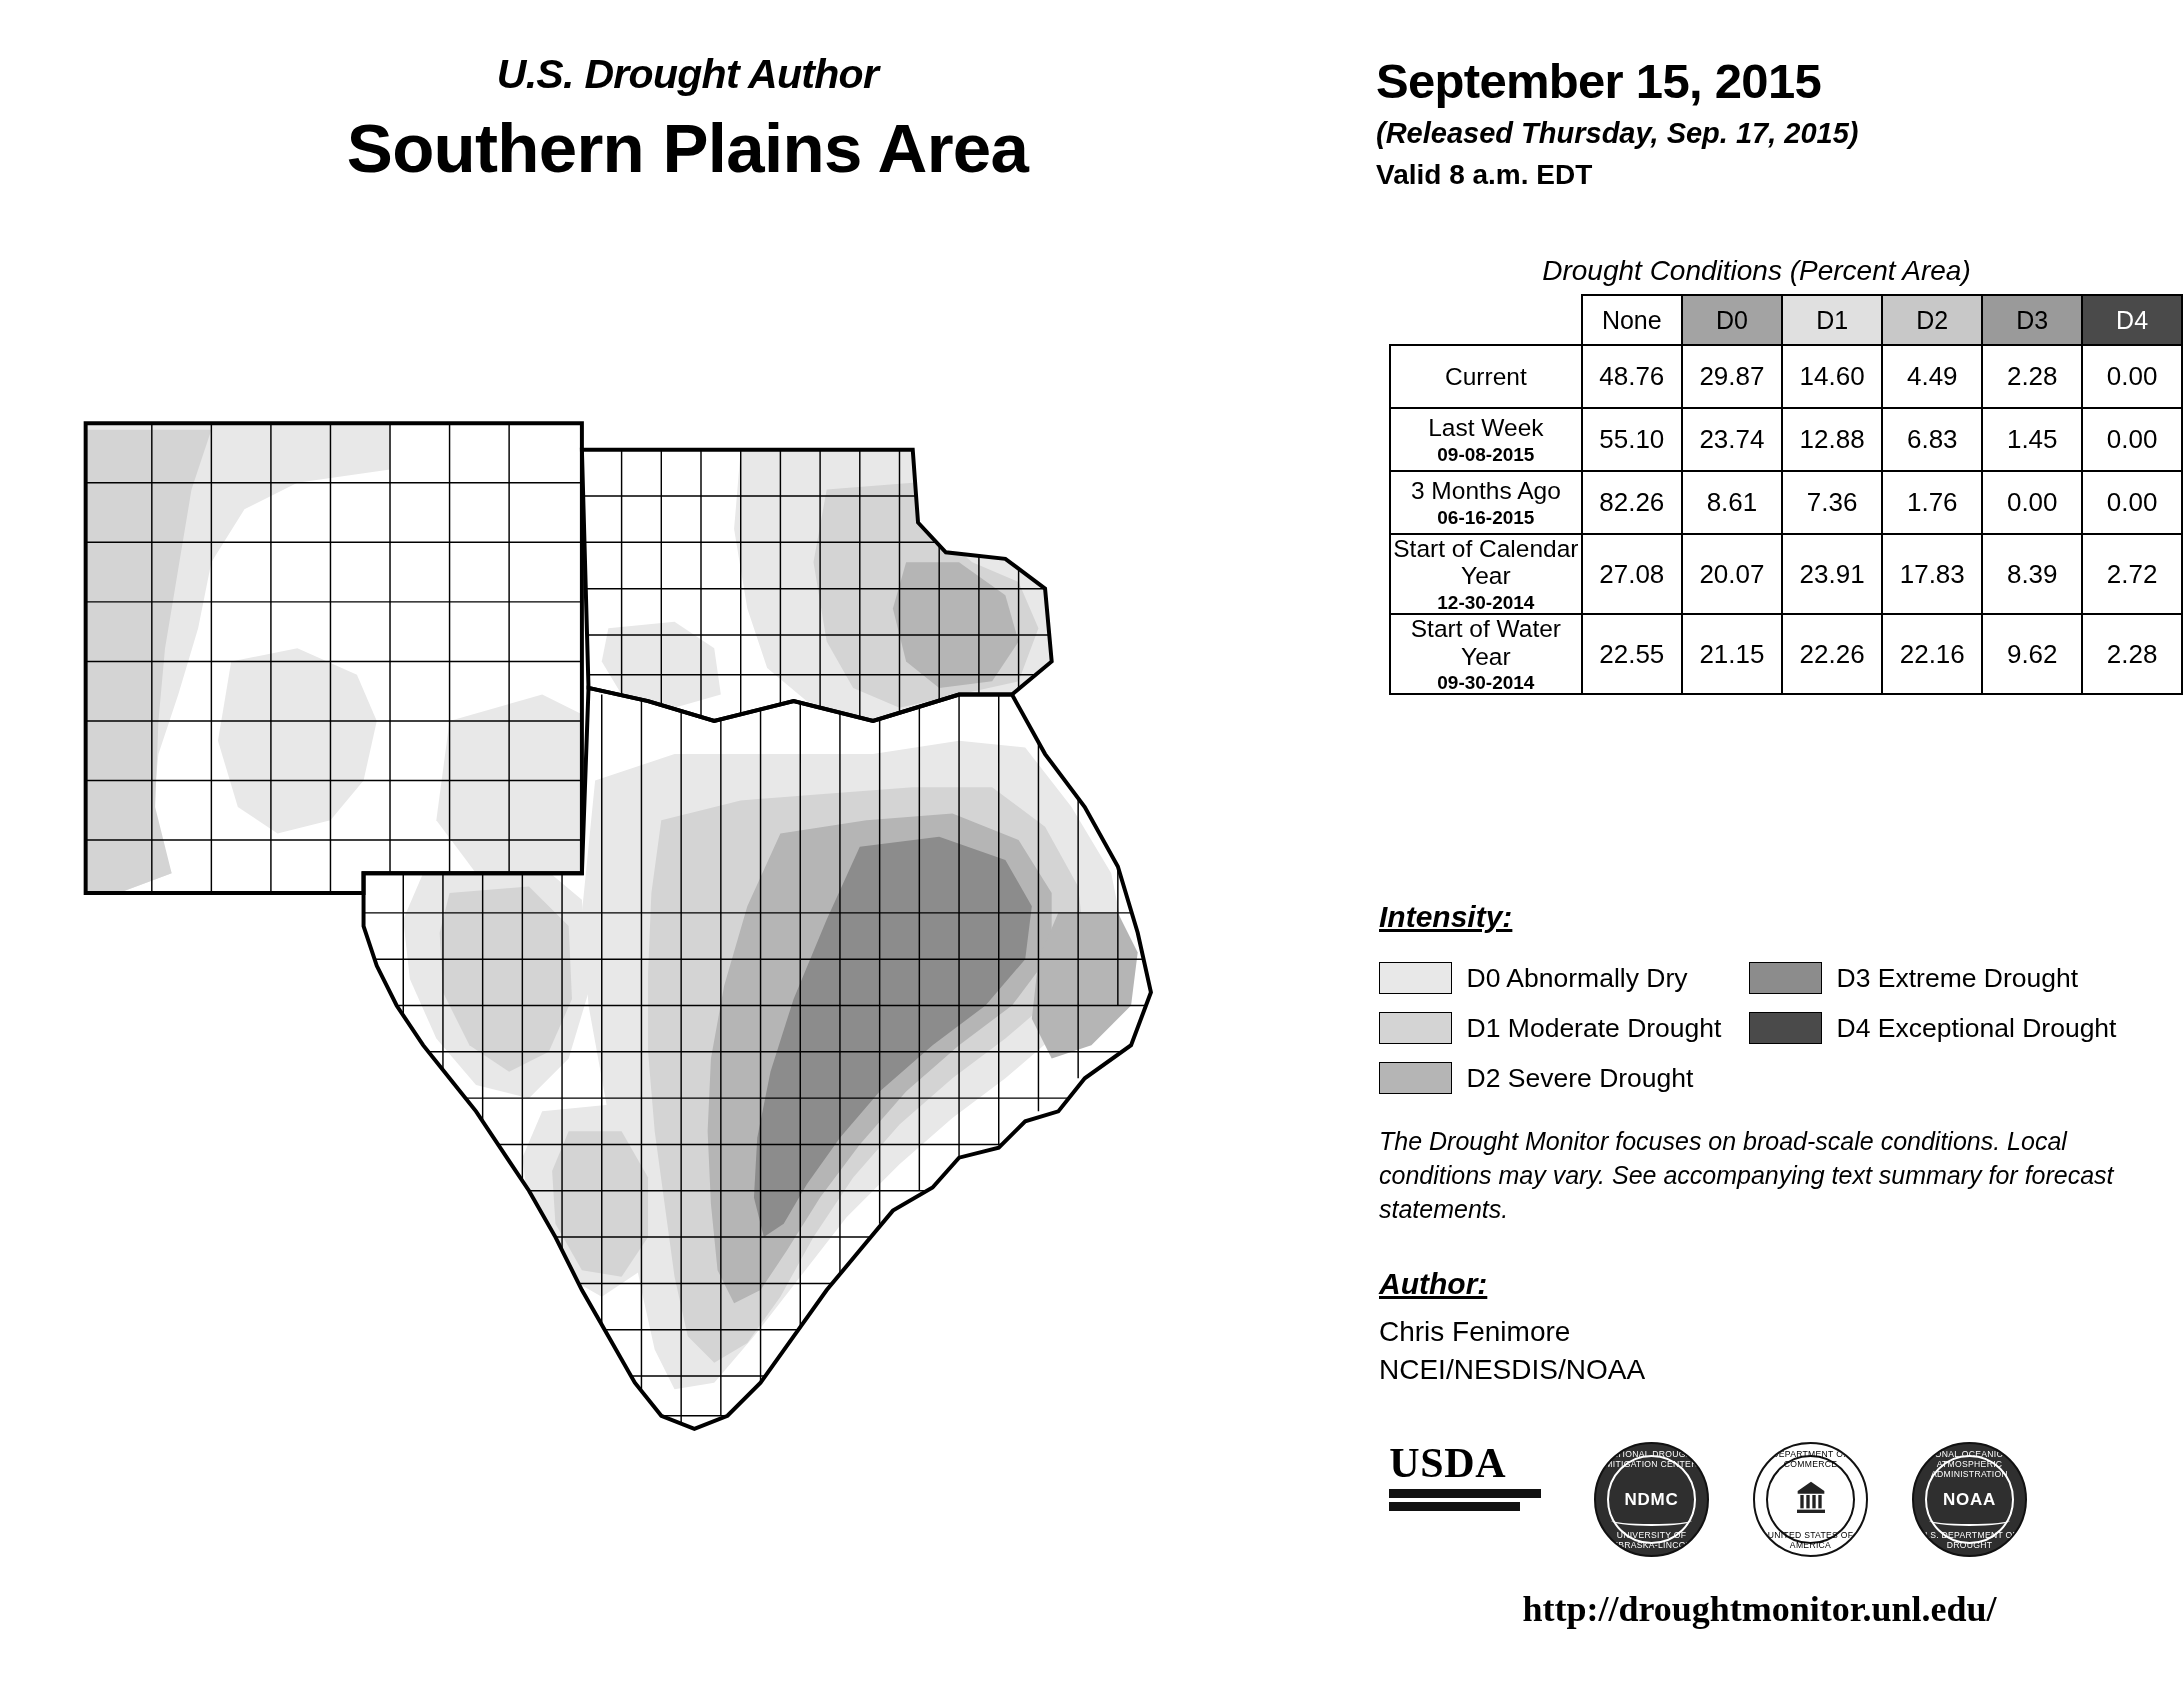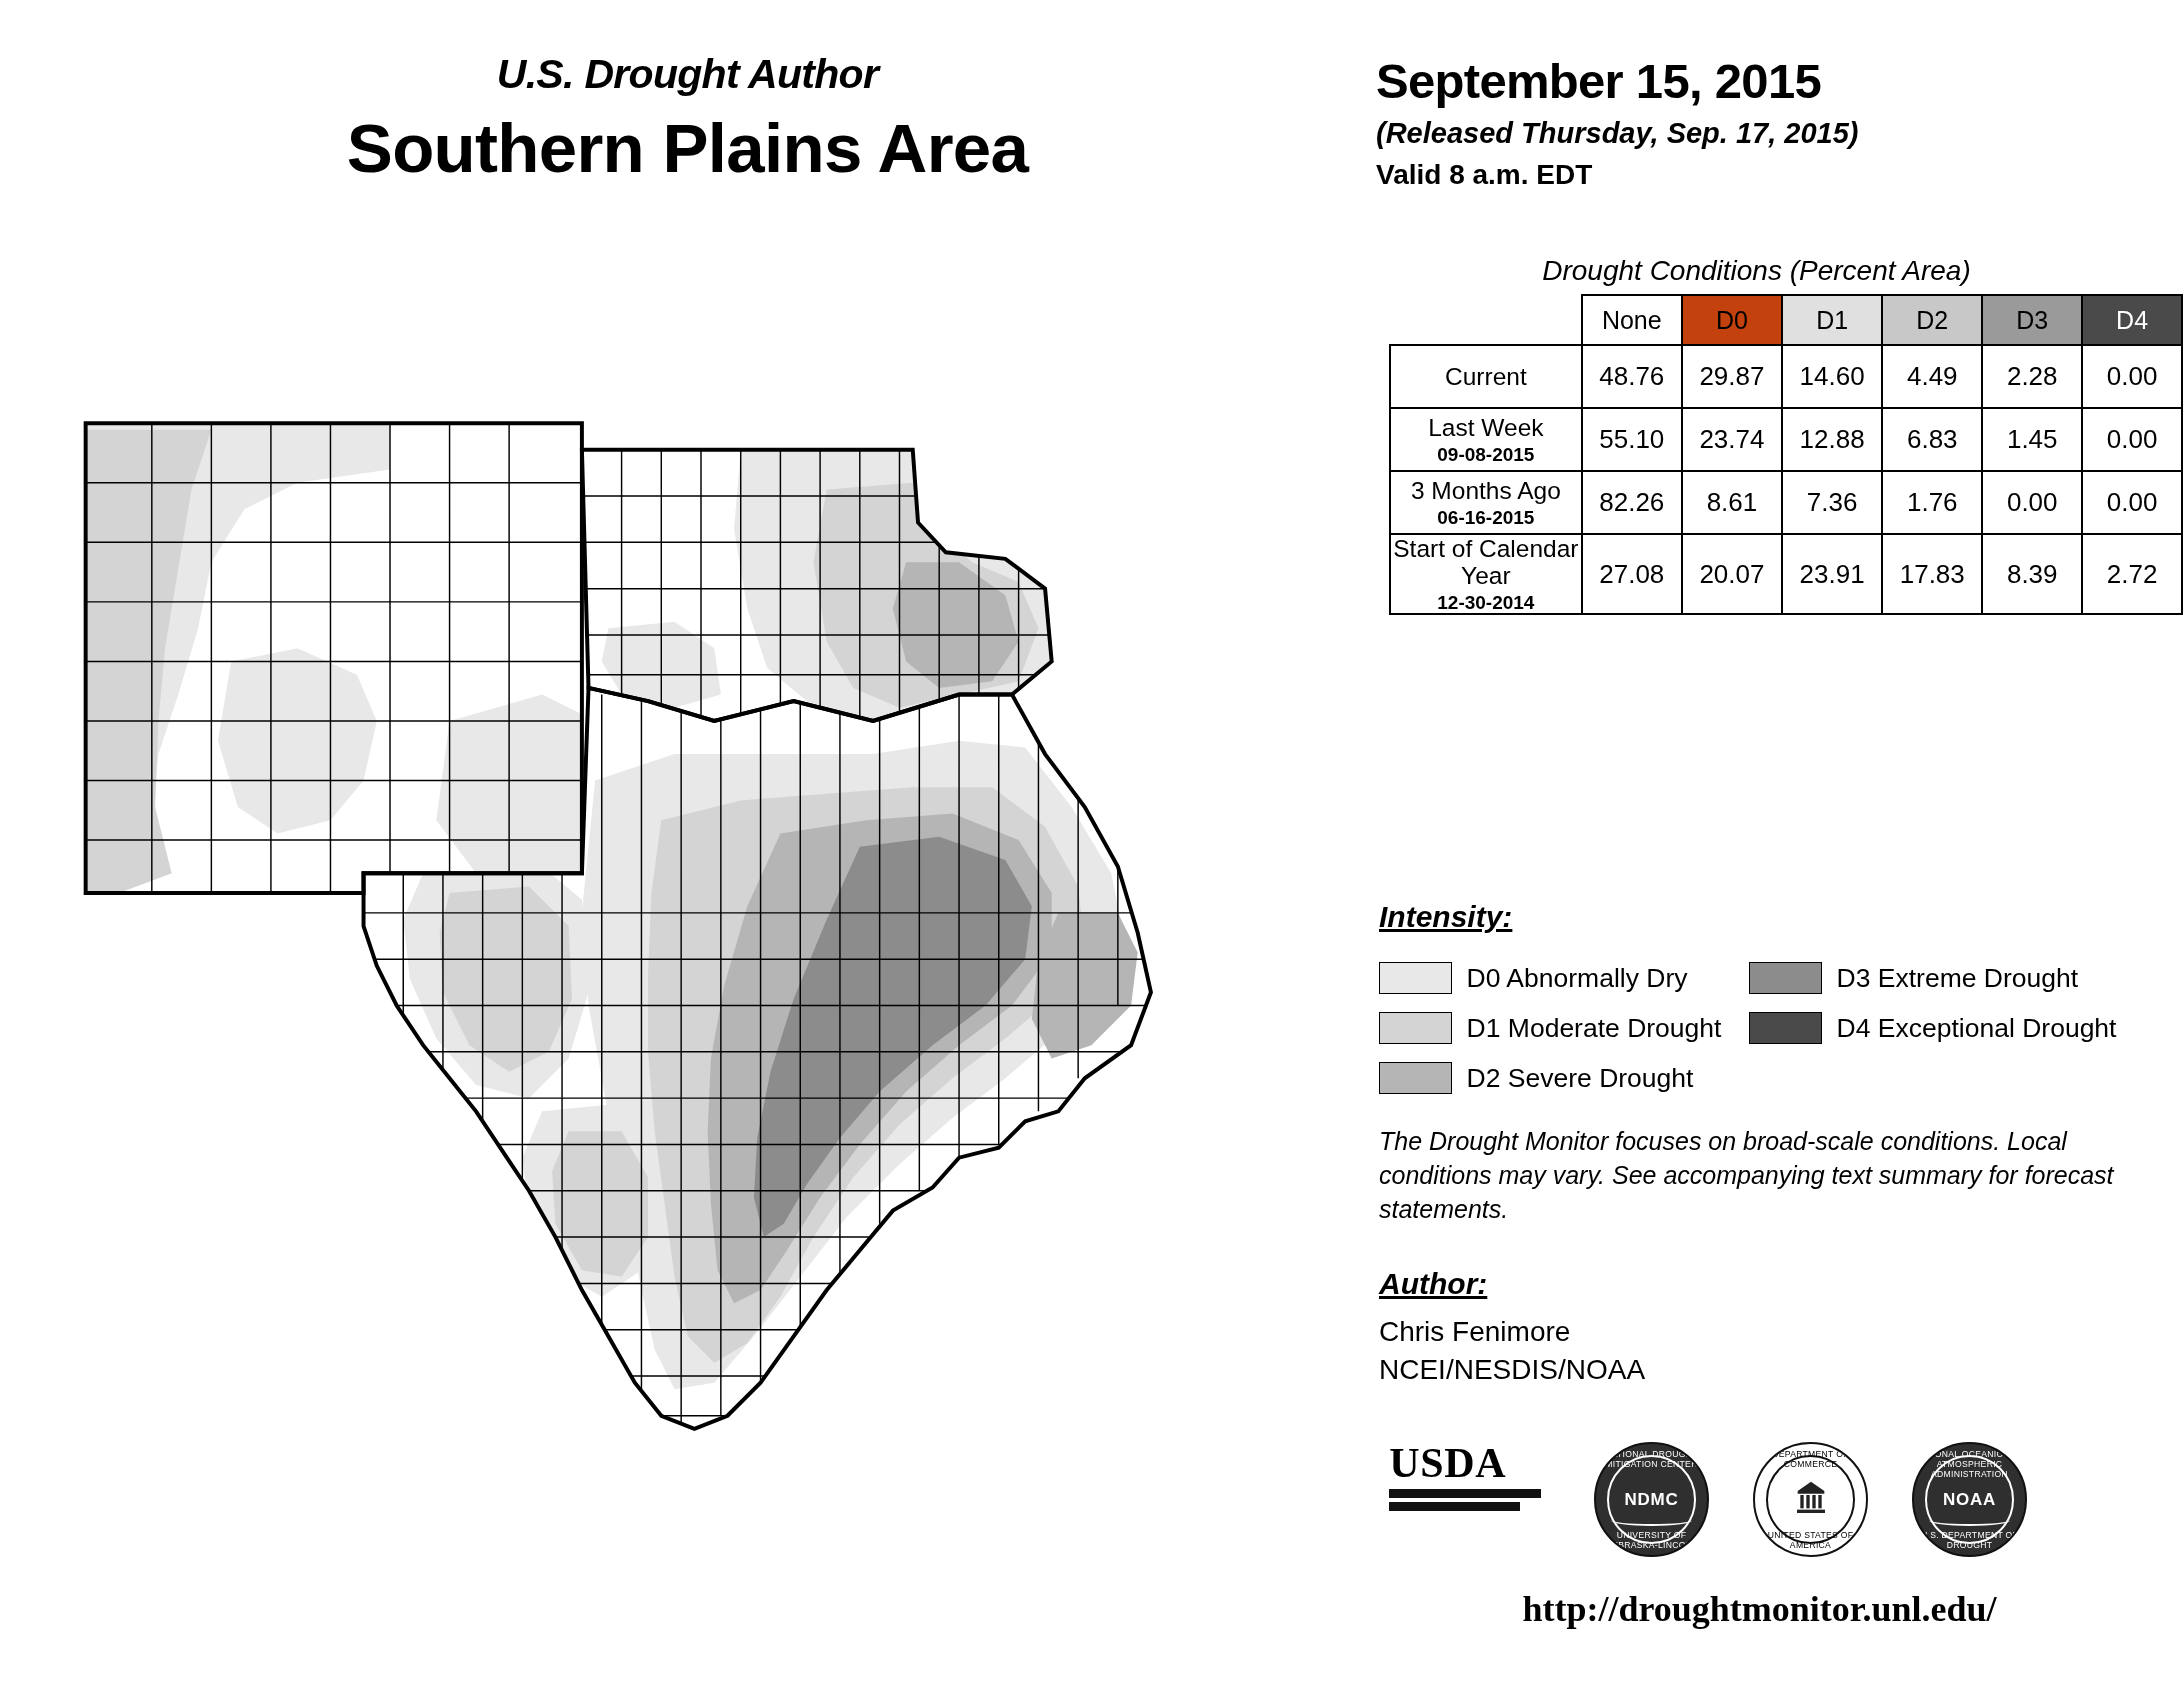--- a/index.html
+++ b/index.html
@@ -107,21 +107,21 @@
   td.val {
     width: 99px;
     font-size: 26px;
   }
   th.hdr {
     width: 99px;
     height: 48px;
     font-size: 25px;
   }
   th.h-none { background: #ffffff; }
-  th.h-d0   { background: #c2410c; }
+  th.h-d0   { background: #a3a3a3; }
   th.h-d1   { background: #e0e0e0; }
   th.h-d2   { background: #c8c8c8; }
   th.h-d3   { background: #9a9a9a; color: #000000; }
   th.h-d4   { background: #4a4a4a; color: #ffffff; }
 
   
   .intensity-title {
     position: absolute;
     left: 1379px;
     top: 900px;
@@ -359,20 +359,32 @@
         <span>Start of Calendar Year</span>
         <span class="sub">12-30-2014</span>
       </td>
       <td class="val">27.08</td>
       <td class="val">20.07</td>
       <td class="val">23.91</td>
       <td class="val">17.83</td>
       <td class="val">8.39</td>
       <td class="val">2.72</td>
     </tr>
+    <tr>
+      <td class="rowlabel">
+        <span>Start of Water Year</span>
+        <span class="sub">09-30-2014</span>
+      </td>
+      <td class="val">22.55</td>
+      <td class="val">21.15</td>
+      <td class="val">22.26</td>
+      <td class="val">22.16</td>
+      <td class="val">9.62</td>
+      <td class="val">2.28</td>
+    </tr>
   </tbody>
 </table>
 
 <div class="intensity-title">Intensity:</div>
 
 <div class="legend">
   <div class="legend-col left">
     <div class="legend-item">
       <div class="swatch" style="background:#e8e8e8"></div>
       <div class="legend-label">D0 Abnormally Dry</div>

